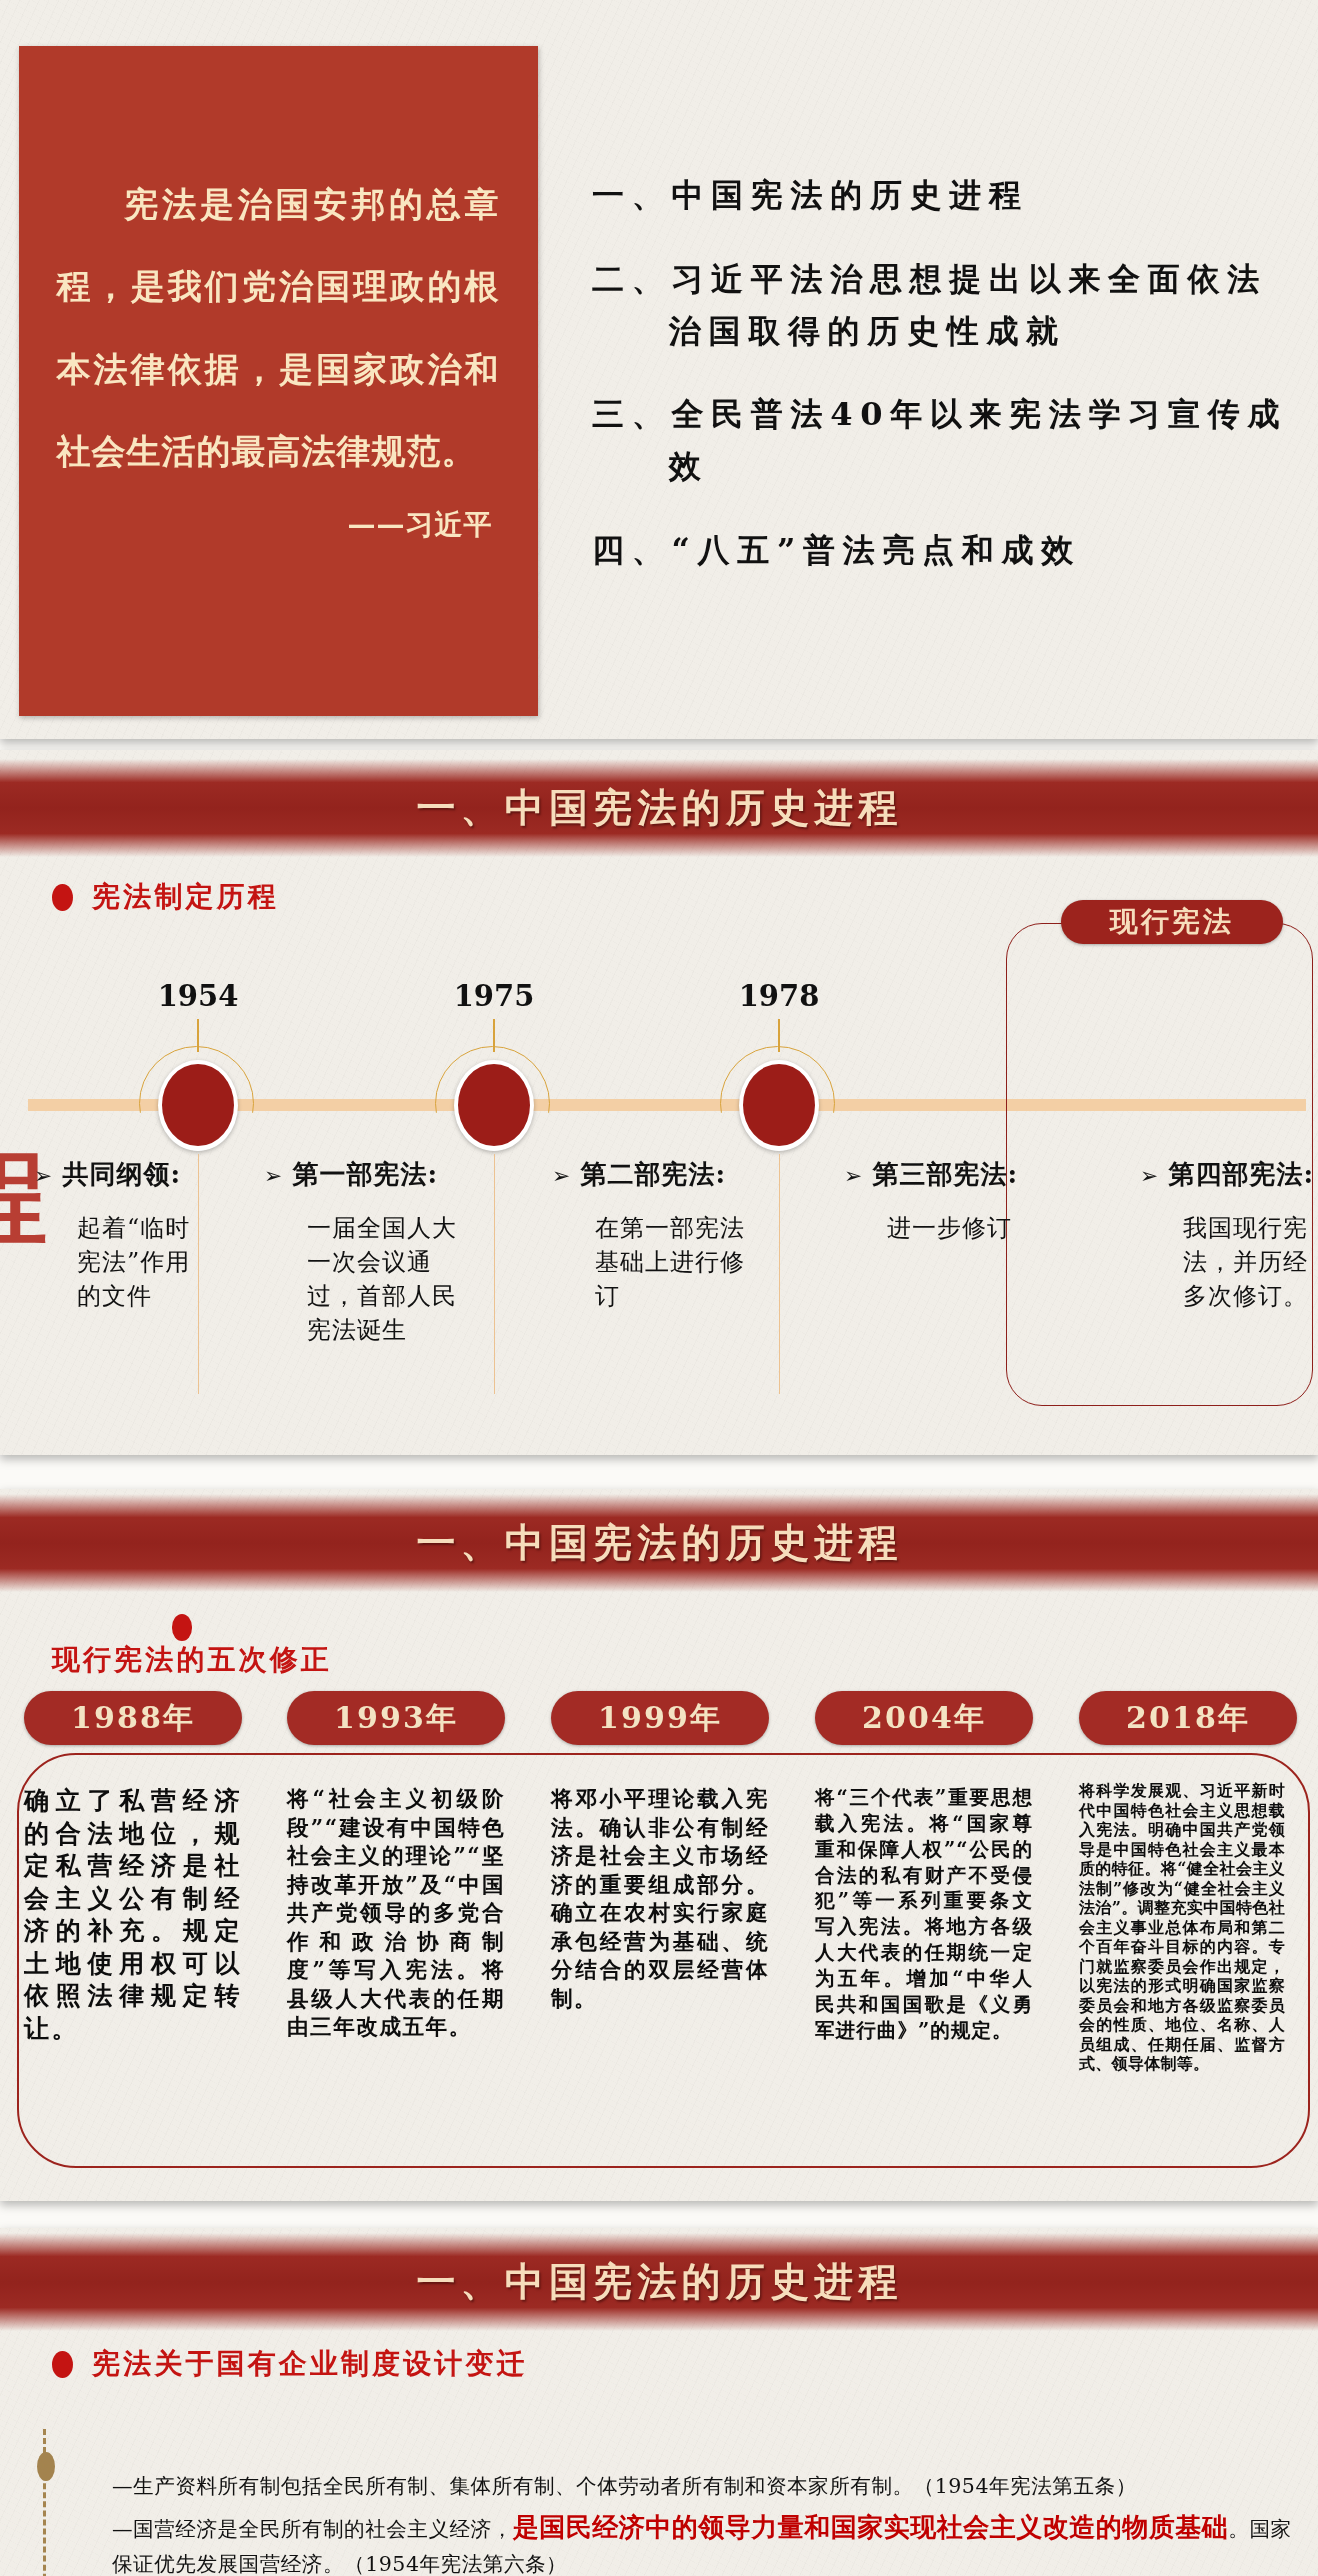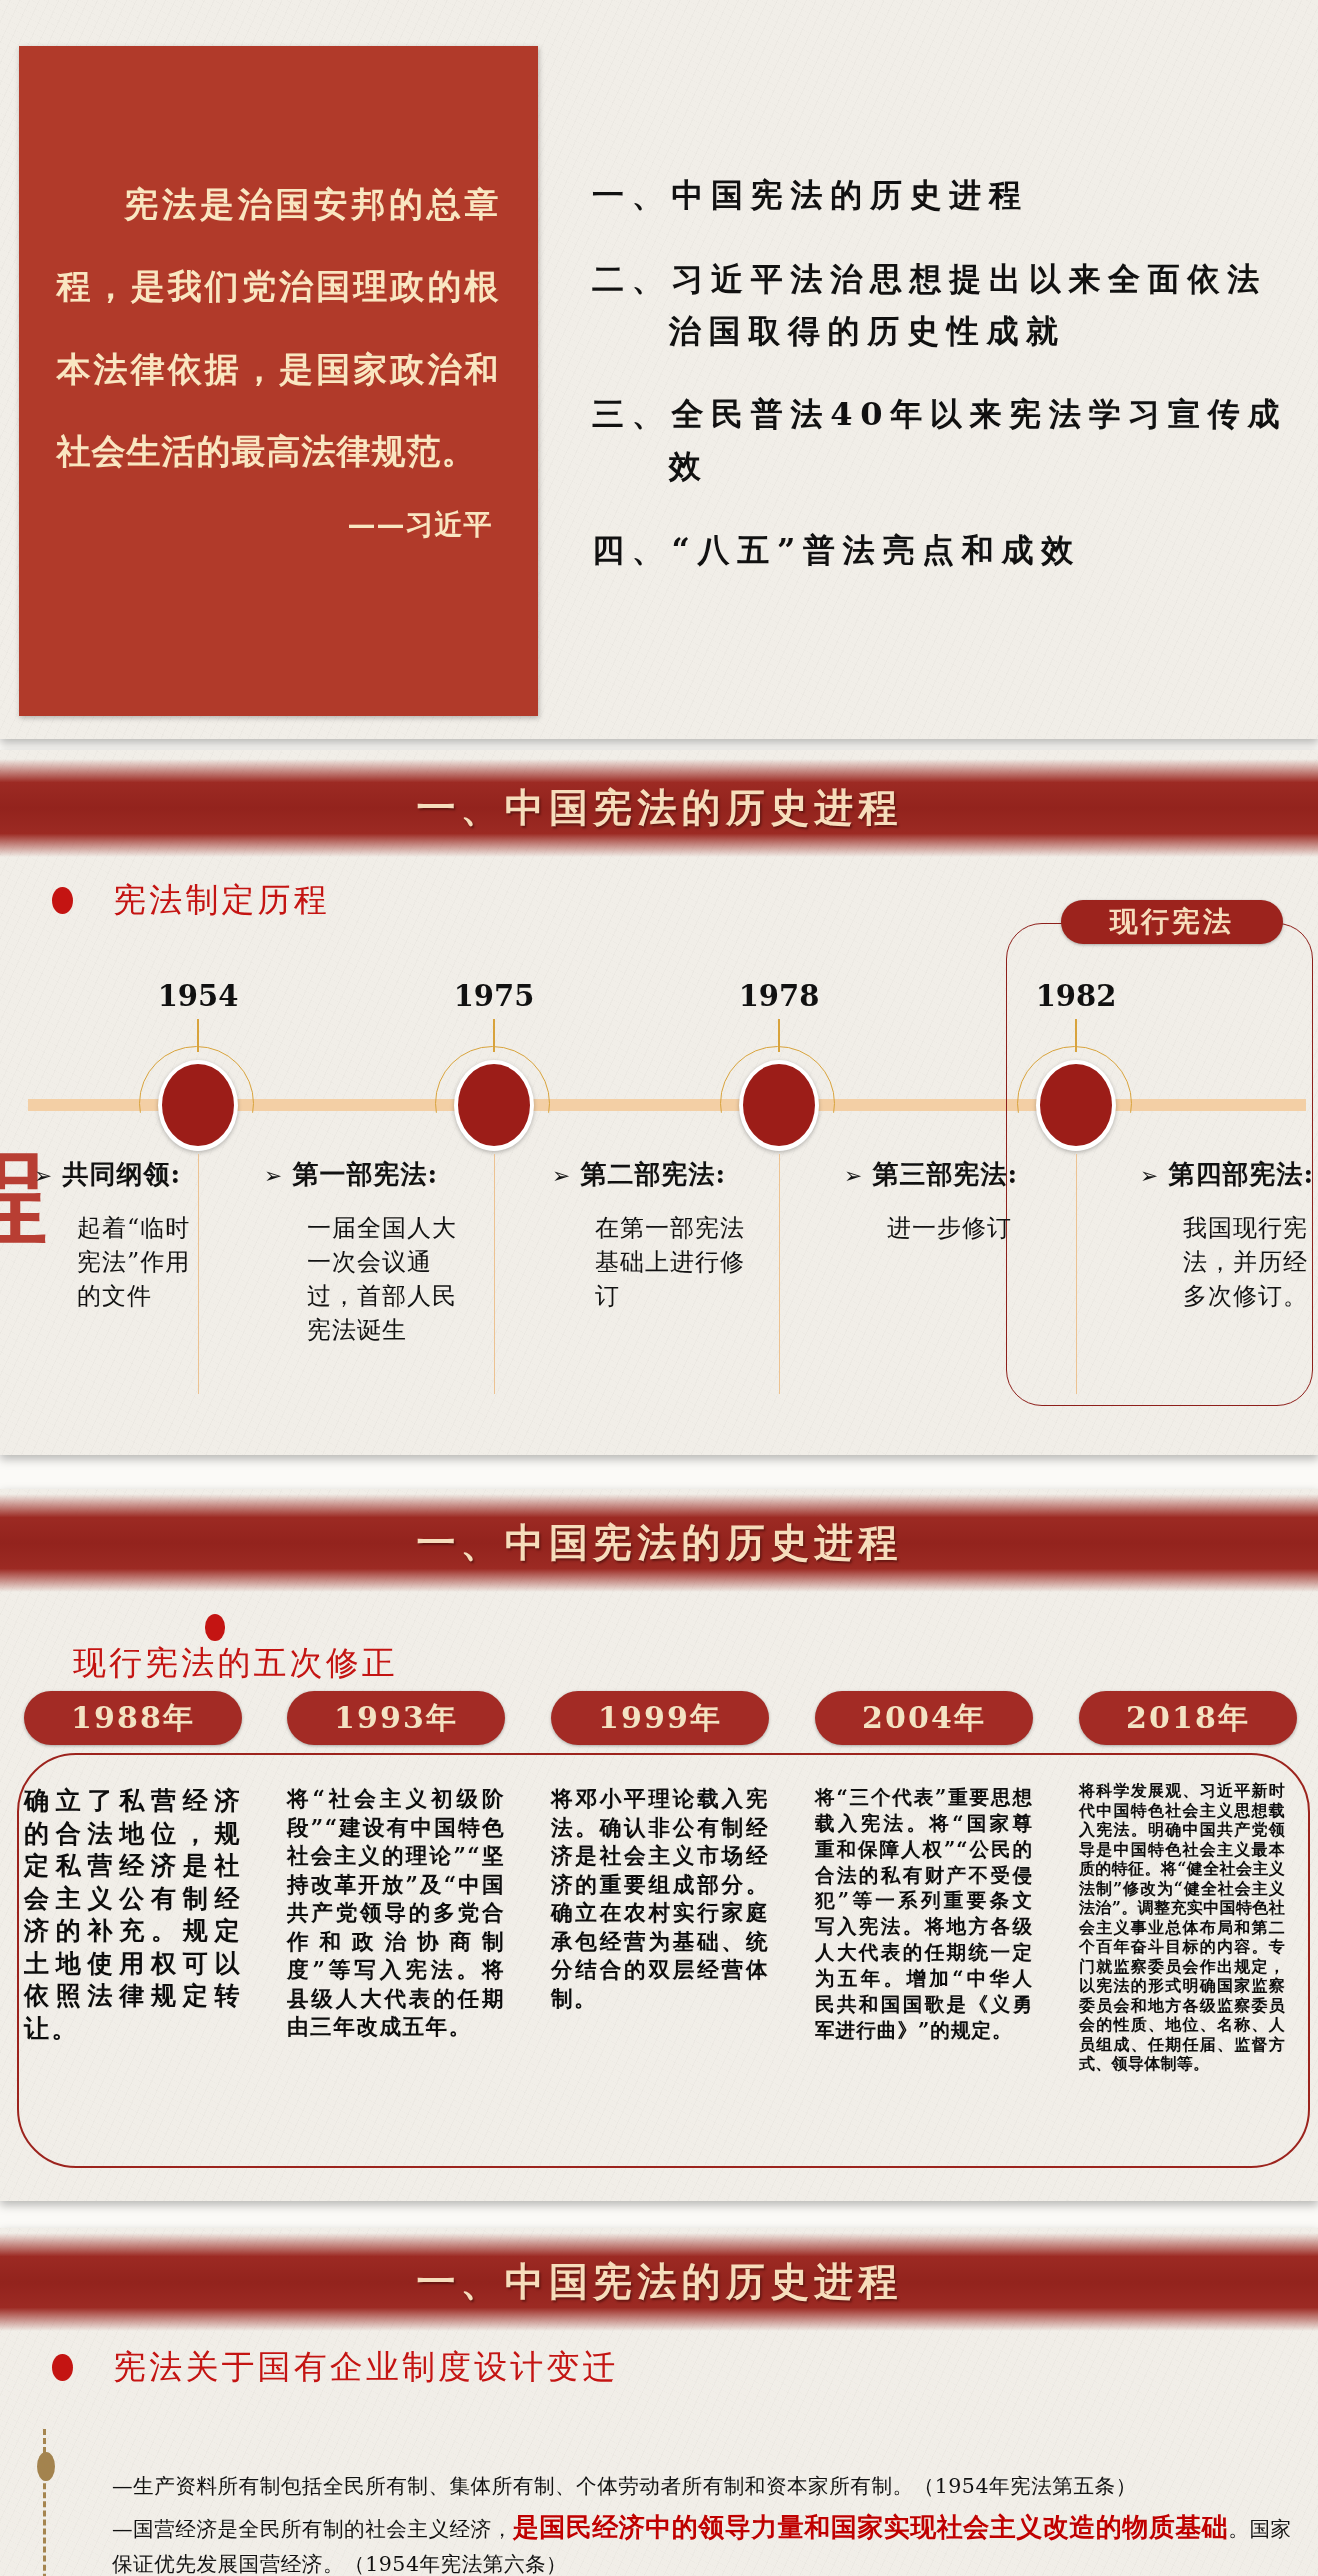--- a/index.html
+++ b/index.html
@@ -46,23 +46,22 @@
   .band-title{
     width:100%;text-align:center;line-height:98px;
     color:#f6ddbc;font-size:39px;font-weight:700;letter-spacing:5.2px;
     font-family:"DejaVu Sans","Liberation Sans",sans-serif;
     text-shadow:1.5px 1.5px 2.1px rgba(60,10,8,0.55);
   }
   
   .sec-row{position:absolute;display:flex;align-items:center;}
   .sec-dot{width:20.6px;height:27px;border-radius:50%;background:#c41412;margin-right:19.6px;}
   .sec-title{
-    color:#c41412;font-size:33px;font-weight:400;letter-spacing:3.1px;
+    color:#c41412;font-size:28px;font-weight:700;letter-spacing:3.1px;
     font-family:"DejaVu Sans","Liberation Sans",sans-serif;
-    margin-left:21px;
   }
   
   .tl-bar{position:absolute;left:28px;top:349px;width:1278px;height:12.4px;background:#f3cfa5;}
   .tl-node{position:absolute;top:229px;width:118px;height:433px;}
   .tl-year{position:absolute;top:0;width:100%;text-align:center;font-size:29px;font-weight:700;color:#111;}
   .tl-stick{position:absolute;left:58px;top:40px;width:1.5px;height:33px;background:#d8a33c;}
   .tl-arc{position:absolute;left:0;top:67px;width:115px;height:115px;border:1.5px solid #d8a33c;border-radius:50%;clip-path:inset(0 0 42% 0);box-sizing:border-box;}
   .tl-ring{position:absolute;left:19px;top:81px;width:80px;height:91px;border-radius:50%;background:#fff;box-shadow:0 1.5px 4.1px rgba(0,0,0,0.25);}
   .tl-core{position:absolute;left:4.1px;top:4.1px;width:72px;height:82px;border-radius:50%;background:#9c1d18;}
   .tl-tail{position:absolute;left:59px;top:175px;width:1px;height:240px;background:#ecc291;}
@@ -158,29 +157,20 @@
   </div>
   <div class="tl-node" style="left:720px;">
     <div class="tl-year">1978</div>
     <div class="tl-stick"></div>
     <div class="tl-arc"></div>
     <div class="tl-ring">
         <div class="tl-core"></div>
       </div>
     <div class="tl-tail"></div>
   </div>
-  <div class="tl-node" style="left:1017px;">
-    <div class="tl-year">1982</div>
-    <div class="tl-stick"></div>
-    <div class="tl-arc"></div>
-    <div class="tl-ring">
-        <div class="tl-core"></div>
-      </div>
-    <div class="tl-tail"></div>
-  </div>
 
   <div class="cur-rect"></div>
   <div class="cur-badge">现行宪法</div>
 
   <div class="tl-item" style="left:34px;width:173px;">
     <div class="tl-item-title"><span class="mk">➢</span><span>共同纲领:</span></div>
     <div class="tl-item-desc" style="width:130px;">起着“临时宪法”作用的文件</div>
   </div>
   <div class="tl-item" style="left:264px;width:204px;">
     <div class="tl-item-title"><span class="mk">➢</span><span>第一部宪法:</span></div>

